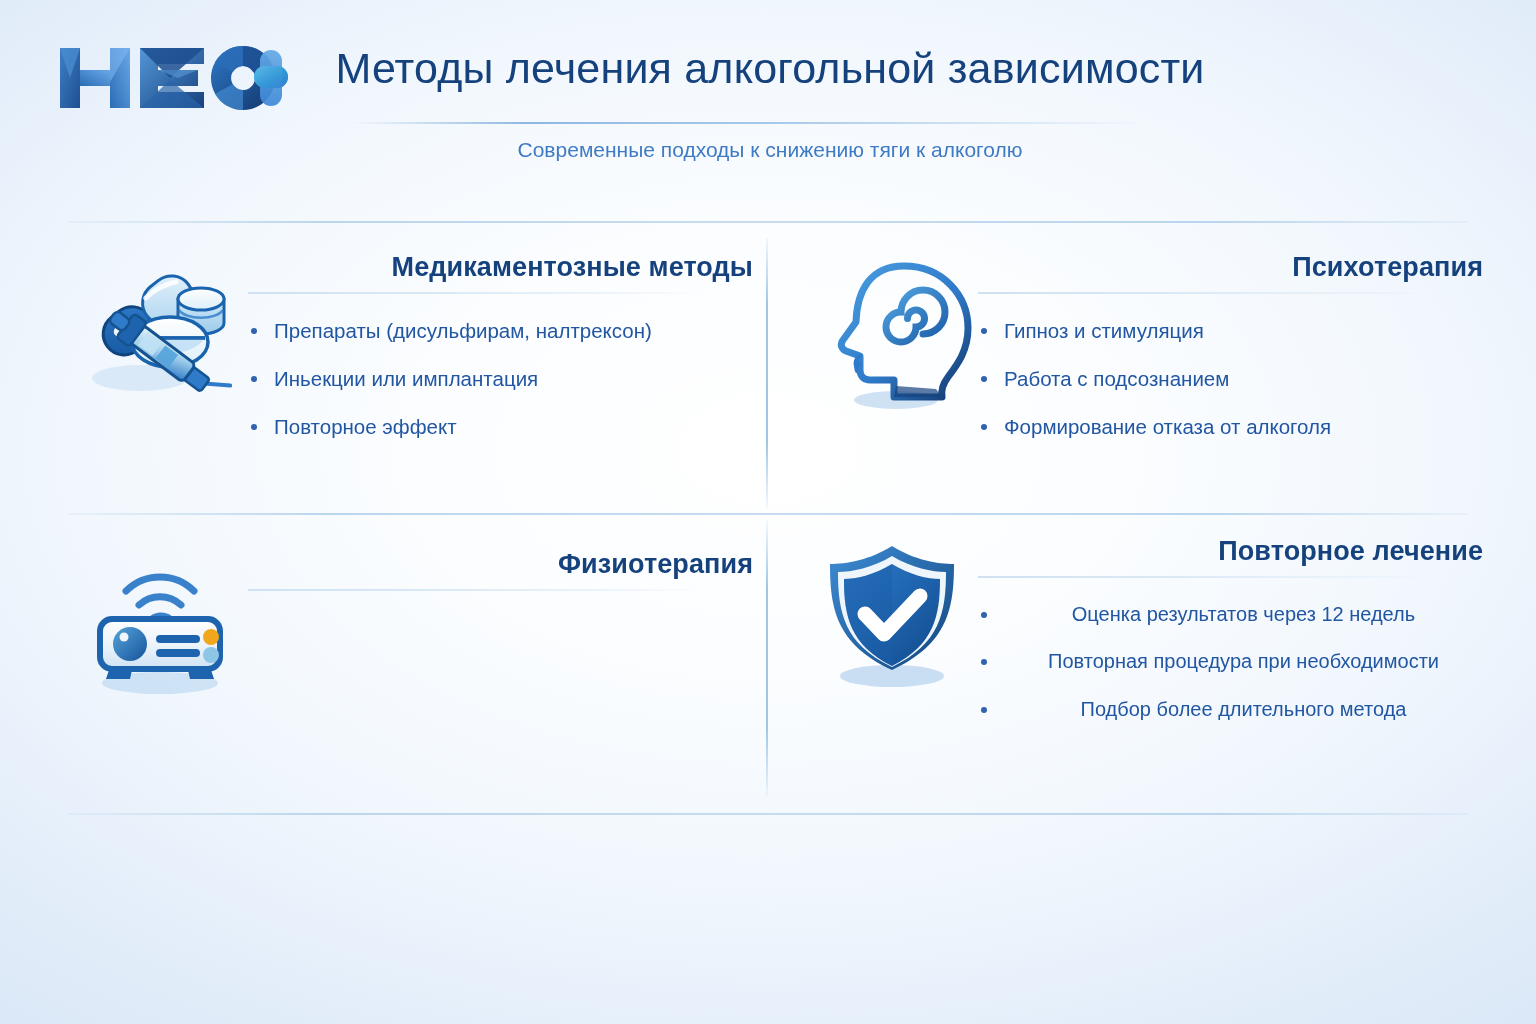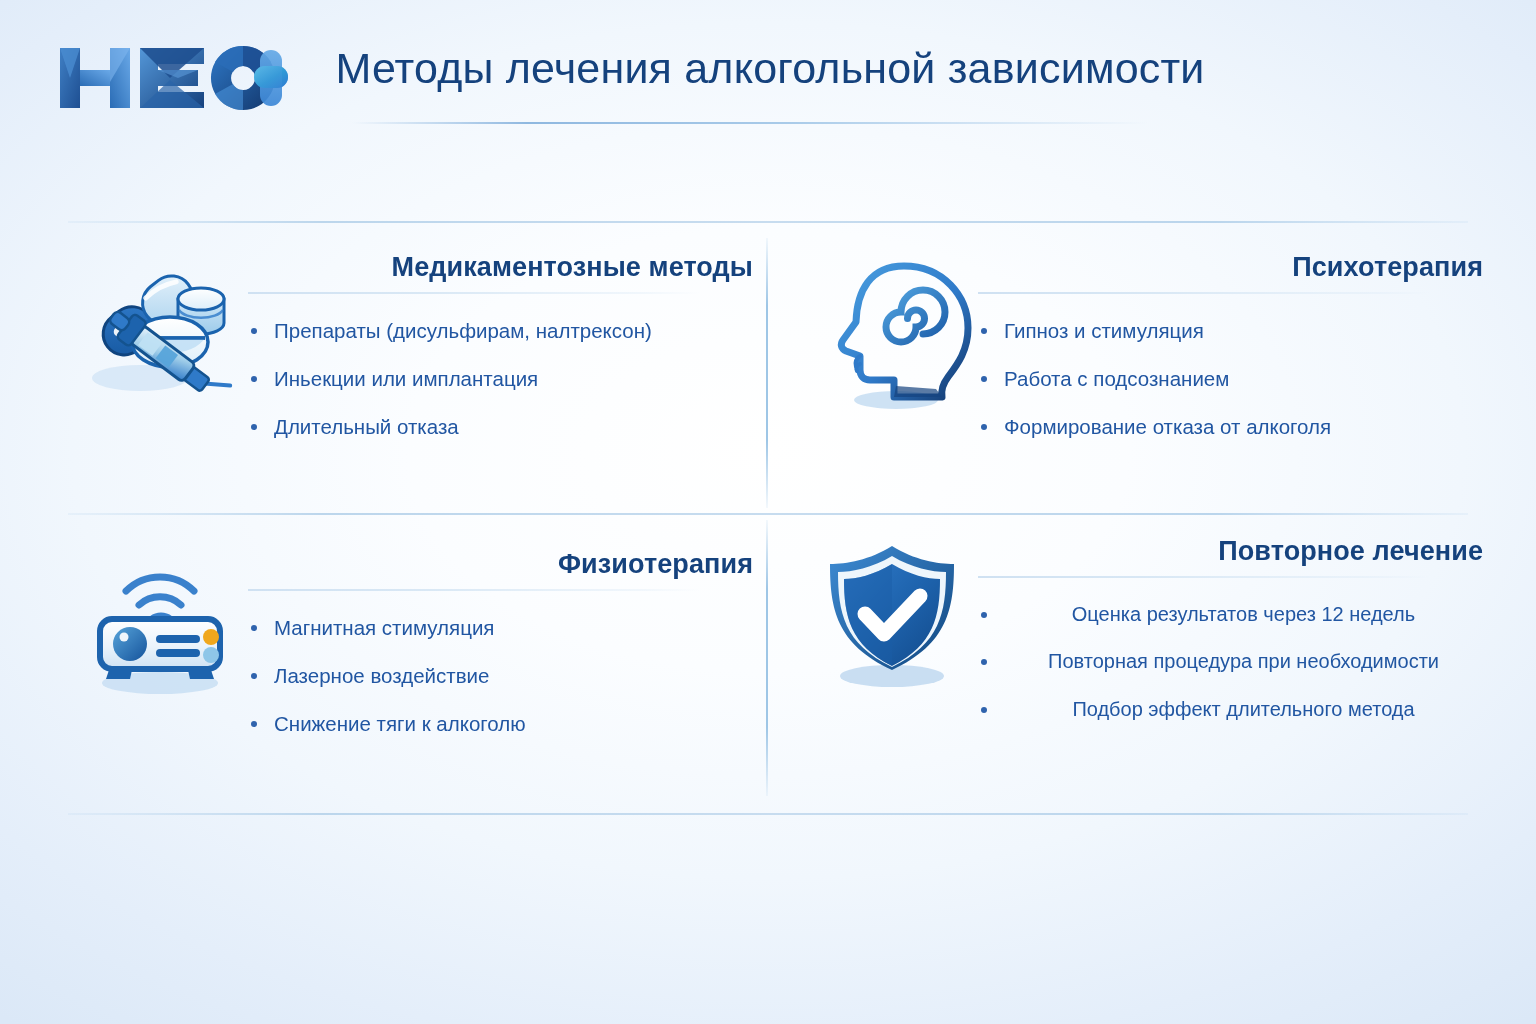--- a/index.html
+++ b/index.html
@@ -233,20 +233,21 @@
         <g>
           <rect x="196" y="24" width="34" height="22" rx="11" fill="url(#gPl)"></rect>
           <rect x="202" y="8" width="22" height="56" rx="11" fill="url(#gPl2)" opacity="0.92"></rect>
           <rect x="196" y="24" width="34" height="22" rx="11" fill="url(#gPl)" opacity="0.72"></rect>
         </g>
       </svg>
     </div>
 
     <div id="title">Методы лечения алкогольной зависимости</div>
     <div id="title-rule"></div>
+    <div id="subtitle">Современные подходы к снижению тяги к алкоголю</div>
   </div>
 
   <div class="h-rule" id="rule-top"></div>
   <div class="h-rule" id="rule-mid"></div>
   <div class="h-rule" id="rule-bottom"></div>
   <div class="v-rule" id="vrule-top"></div>
   <div class="v-rule" id="vrule-bottom"></div>
 
   <div class="card" id="card-0">
     <div class="card-icon">
@@ -307,21 +308,21 @@
           <rect x="14" y="104" width="18" height="14" rx="5" fill="#2f7ac9" stroke="#14538f" stroke-width="2.5"></rect>
         </g>
       </svg>
     </div>
     <div class="card-body">
       <div class="card-heading">Медикаментозные методы</div>
       <div class="card-heading-rule"></div>
       <ul class="bullets">
         <li><span class="dot"></span><span>Препараты (дисульфирам, налтрексон)</span></li>
         <li><span class="dot"></span><span>Иньекции или имплантация</span></li>
-        <li><span class="dot"></span><span>Длительный отказа</span></li>
+        <li><span class="dot"></span><span>Повторное эффект</span></li>
       </ul>
     </div>
   </div>
 
   <div class="card" id="card-1">
     <div class="card-icon">
       <svg width="170" height="170" viewBox="0 0 170 170" xmlns="http://www.w3.org/2000/svg">
         <defs>
           <linearGradient id="hdG" x1="0" y1="0" x2="1" y2="1">
             <stop offset="0" stop-color="#4a9fe0"></stop>
@@ -399,25 +400,20 @@
         <rect x="78" y="86" width="44" height="8" rx="4" fill="#1d63ad"></rect>
         <rect x="78" y="100" width="44" height="8" rx="4" fill="#1d63ad"></rect>
 
         <circle cx="133" cy="88" r="8" fill="#f0a71c"></circle>
         <circle cx="133" cy="106" r="8" fill="#8ec6e8"></circle>
       </svg>
     </div>
     <div class="card-body">
       <div class="card-heading">Физиотерапия</div>
       <div class="card-heading-rule"></div>
-      <ul class="bullets">
-        <li><span class="dot"></span><span>Магнитная стимуляция</span></li>
-        <li><span class="dot"></span><span>Лазерное воздействие</span></li>
-        <li><span class="dot"></span><span>Снижение тяги к алкоголю</span></li>
-      </ul>
     </div>
   </div>
 
   <div class="card card-wide" id="card-3">
     <div class="card-icon">
       <svg width="170" height="170" viewBox="0 0 170 170" xmlns="http://www.w3.org/2000/svg">
         <defs>
           <linearGradient id="shOut" x1="0" y1="0" x2="1" y2="1">
             <stop offset="0" stop-color="#3f8cd4"></stop>
               <stop offset="1" stop-color="#10467f"></stop>
@@ -435,18 +431,18 @@
         <path d="M84,28 C66,39 48,43 36,43 c0,37 6,66 48,87 Z" fill="#1b5ea6" opacity="0.45"></path>
         <path d="M57,78 l19,20 l36,-38" fill="none" stroke="#ffffff" stroke-width="15" stroke-linecap="round" stroke-linejoin="round"></path>
       </svg>
     </div>
     <div class="card-body">
       <div class="card-heading">Повторное лечение</div>
       <div class="card-heading-rule"></div>
       <ul class="bullets">
         <li><span class="dot"></span><span>Оценка результатов через 12 недель</span></li>
         <li><span class="dot"></span><span>Повторная процедура при необходимости</span></li>
-        <li><span class="dot"></span><span>Подбор эффект длительного метода</span></li>
+        <li><span class="dot"></span><span>Подбор более длительного метода</span></li>
       </ul>
     </div>
   </div>
 
 </div>
 
 </body></html>

